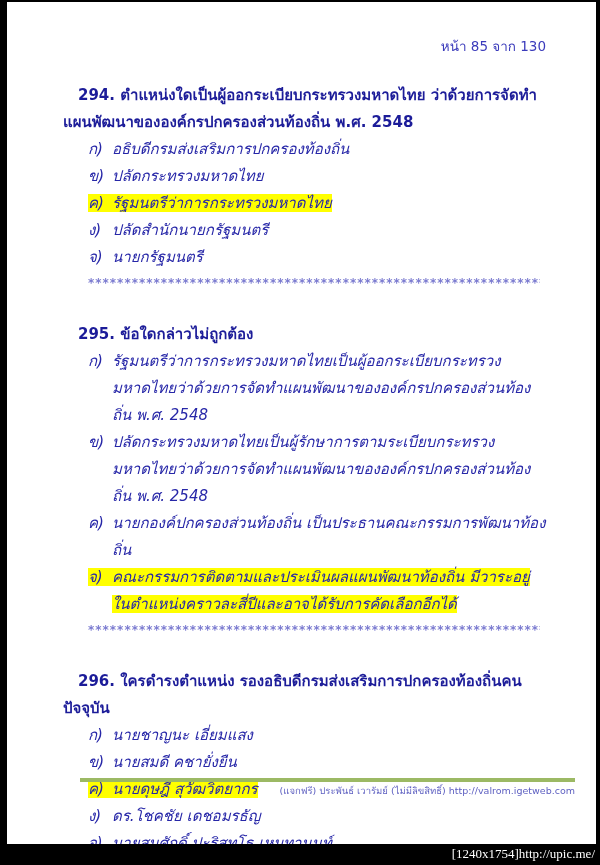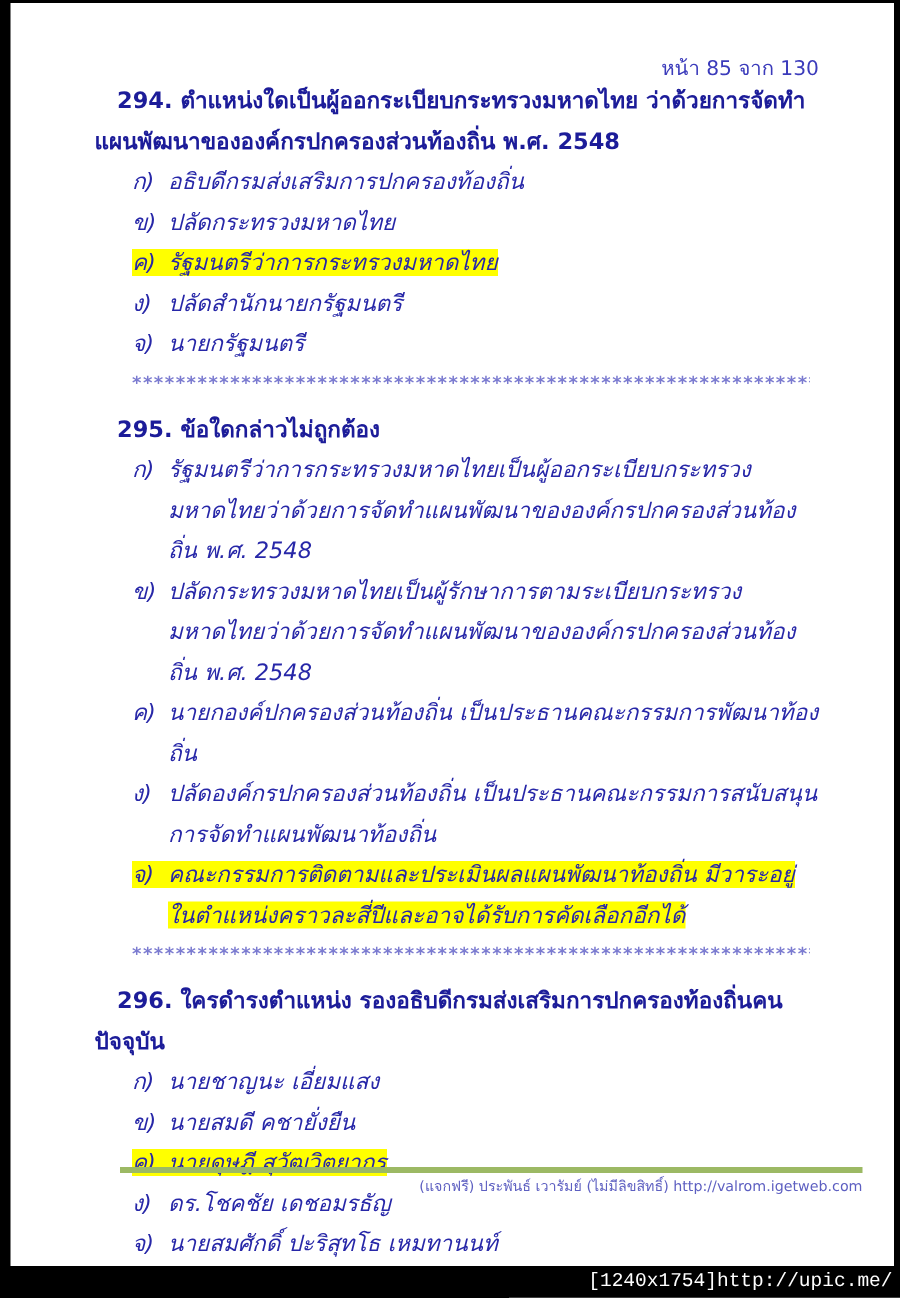--- a/index.html
+++ b/index.html
@@ -23,21 +23,21 @@
     color:#3b3bbb;
     font-size:13.5px;
     line-height:16px;
   }
   .question {
     color:#1c1c99;
     font-weight:bold;
     font-size:15px;
     line-height:27px;
   }
-  .q-para { text-indent:15px; }
+  .q-para { text-indent:15px;margin-top:28px; }
   .options {
     font-weight:normal;
     color:#2727a8;
     margin-left:25px;
   }
   .option {
     padding-left:24px;
     text-indent:-24px;
   }
   .opt-label {
@@ -71,21 +71,21 @@
     color:#5d5fc1;
     margin-top:1px;
   }
   .bottom-bar {
     position:absolute;
     left:0; right:0; bottom:0;
     height:21px;
     background:#000;
     color:#fff;
     text-align:right;
-    font-family:Liberation Mono, monospace;
+    font-family:Liberation Serif, serif;
     font-size:13px;
     line-height:20px;
     padding-right:5px;
   }
 </style>
 </head>
 <body>
 
 <div class="page">
   <div class="content">
@@ -109,21 +109,20 @@
 
   <div class="question">
     <div class="q-para"><span>295.</span> <span>ข้อใดกล่าวไม่ถูกต้อง</span></div>
     <div class="options">
   <div class="option"><mark><span class="opt-label">ก)</span><span>รัฐมนตรีว่าการกระทรวงมหาดไทยเป็นผู้ออกระเบียบกระทรวงมหาดไทยว่าด้วยการจัดทำ​แผนพัฒนาขององค์กรปกครองส่วนท้องถิ่น พ.ศ. 2548</span></mark></div>
 
   <div class="option"><mark><span class="opt-label">ข)</span><span>ปลัดกระทรวงมหาดไทยเป็นผู้รักษาการตามระเบียบกระทรวงมหาดไทยว่าด้วยการจัดทำ​แผนพัฒนาขององค์กรปกครองส่วนท้องถิ่น พ.ศ. 2548</span></mark></div>
 
   <div class="option"><mark><span class="opt-label">ค)</span><span>นายกองค์ปกครองส่วนท้องถิ่น เป็นประธานคณะกรรมการพัฒนาท้องถิ่น</span></mark></div>
 
-  <div class="option"><mark><span class="opt-label">ง)</span><span>ปลัดองค์กรปกครองส่วนท้องถิ่น เป็นประธานคณะกรรมการสนับสนุนการจัดทำ​แผนพัฒนาท้องถิ่น</span></mark></div>
 
   <div class="option"><mark class="hl"><span class="opt-label">จ)</span><span>คณะกรรมการติดตามและประเมินผลแผนพัฒนาท้องถิ่น มีวาระอยู่ในตำแหน่งคราวละสี่ปี​และอาจได้รับการคัดเลือกอีกได้</span></mark></div>
 </div>
     <div class="separator">**********************************************************************************************</div>
   </div>
 
   <div class="question">
     <div class="q-para"><span>296.</span> <span>ใครดำรงตำแหน่ง รองอธิบดีกรมส่งเสริมการปกครองท้องถิ่นคนปัจจุบัน</span></div>
     <div class="options">
   <div class="option"><mark><span class="opt-label">ก)</span><span>นายชาญนะ เอี่ยมแสง</span></mark></div>

